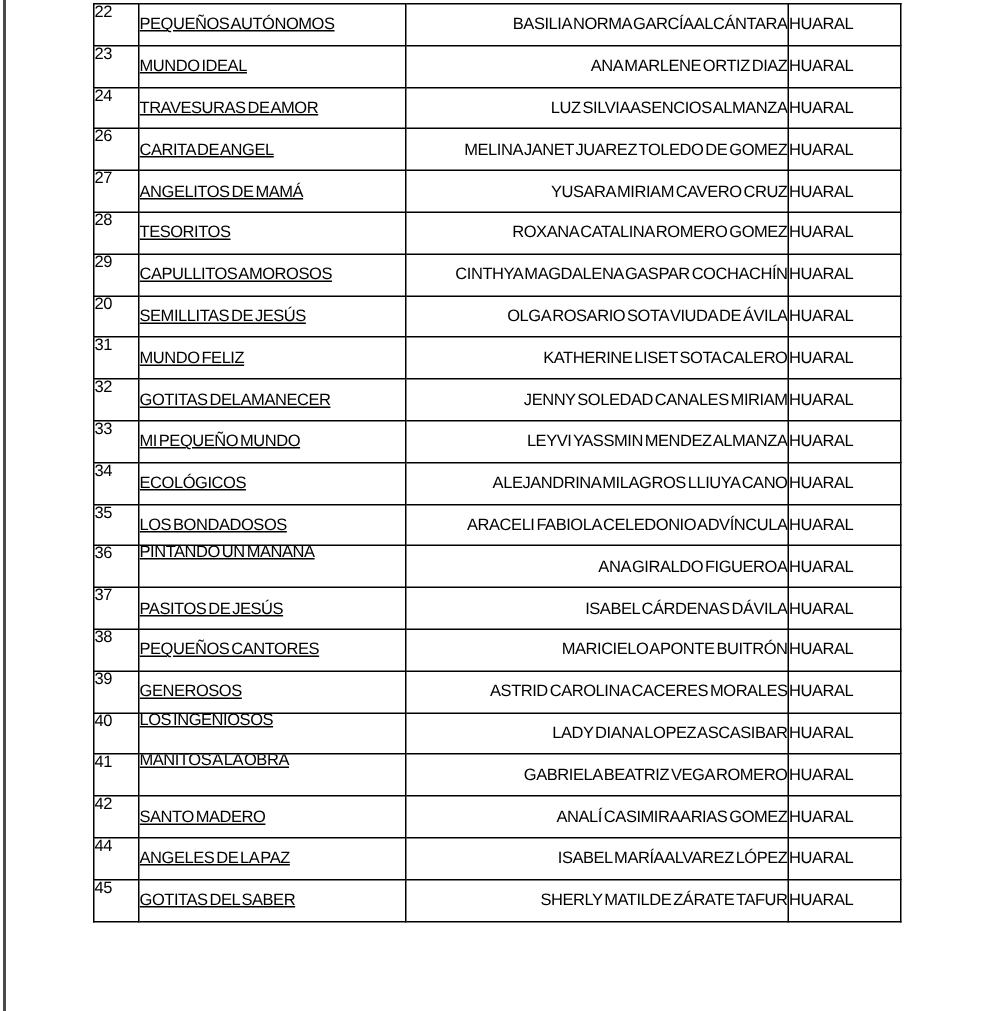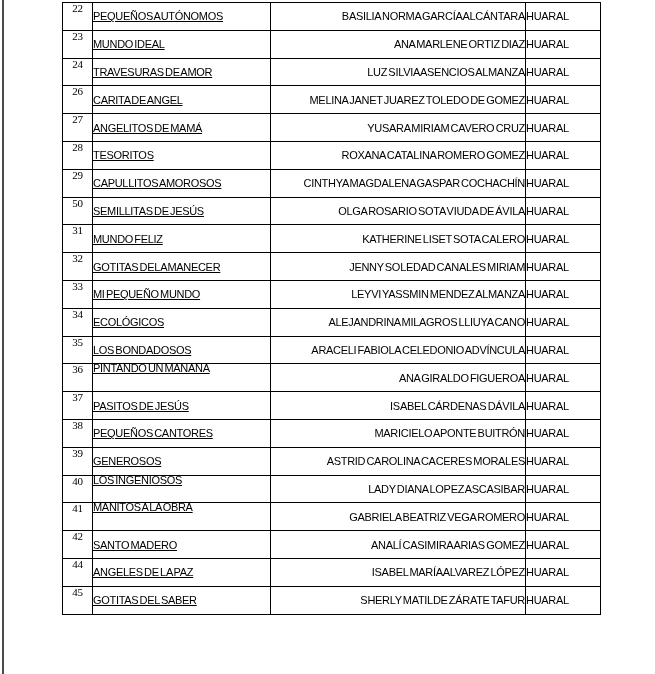--- a/index.html
+++ b/index.html
@@ -38,27 +38,26 @@
     white-space: nowrap;
     font-size: 11px;
     letter-spacing: -0.3px;
     word-spacing: -1.5px;
     color: #000;
   }
   table.doc-table tr {
     height: 27.8px;
   }
   td.col-num {
-    text-align: center;
+    text-align: left;
     vertical-align: top;
     line-height: 11px;
     padding-top: 1px;
     letter-spacing: 0;
     word-spacing: 0;
-    font-family: Liberation Serif, serif;
   }
   td.col-group {
     text-align: left;
     vertical-align: middle;
     padding-left: 7px;
     text-decoration: underline;
   }
   td.col-group.vtop {
     vertical-align: top;
     line-height: 9px;
@@ -130,21 +129,21 @@
   </tr>
 
   <tr>
     <td class="col-num">29</td>
     <td class="col-group">CAPULLITOS AMOROSOS</td>
     <td class="col-person">CINTHYA MAGDALENA GASPAR COCHACHÍN</td>
     <td class="col-place">HUARAL</td>
   </tr>
 
   <tr>
-    <td class="col-num">50</td>
+    <td class="col-num">20</td>
     <td class="col-group">SEMILLITAS DE JESÚS</td>
     <td class="col-person">OLGA ROSARIO SOTA VIUDA DE ÁVILA</td>
     <td class="col-place">HUARAL</td>
   </tr>
 
   <tr>
     <td class="col-num">31</td>
     <td class="col-group">MUNDO FELIZ</td>
     <td class="col-person">KATHERINE LISET SOTA CALERO</td>
     <td class="col-place">HUARAL</td>

